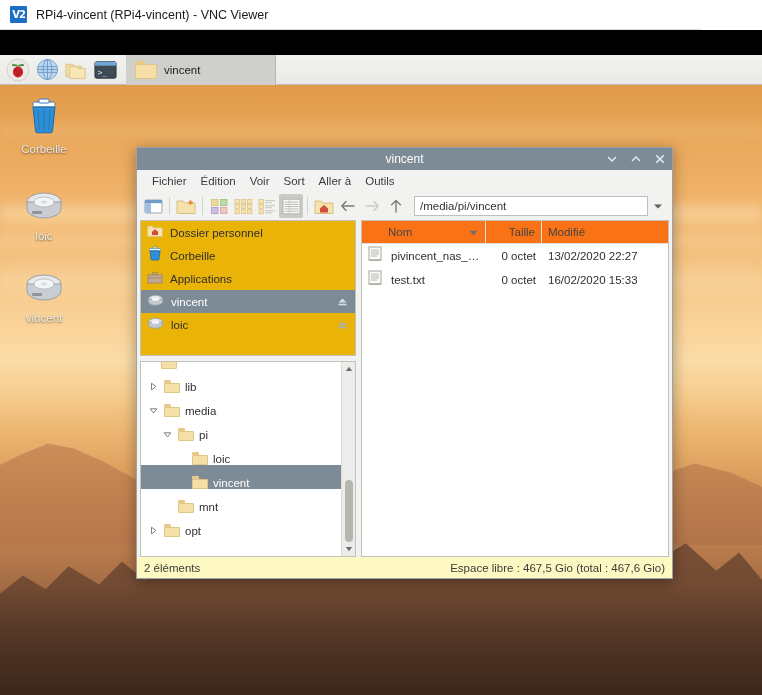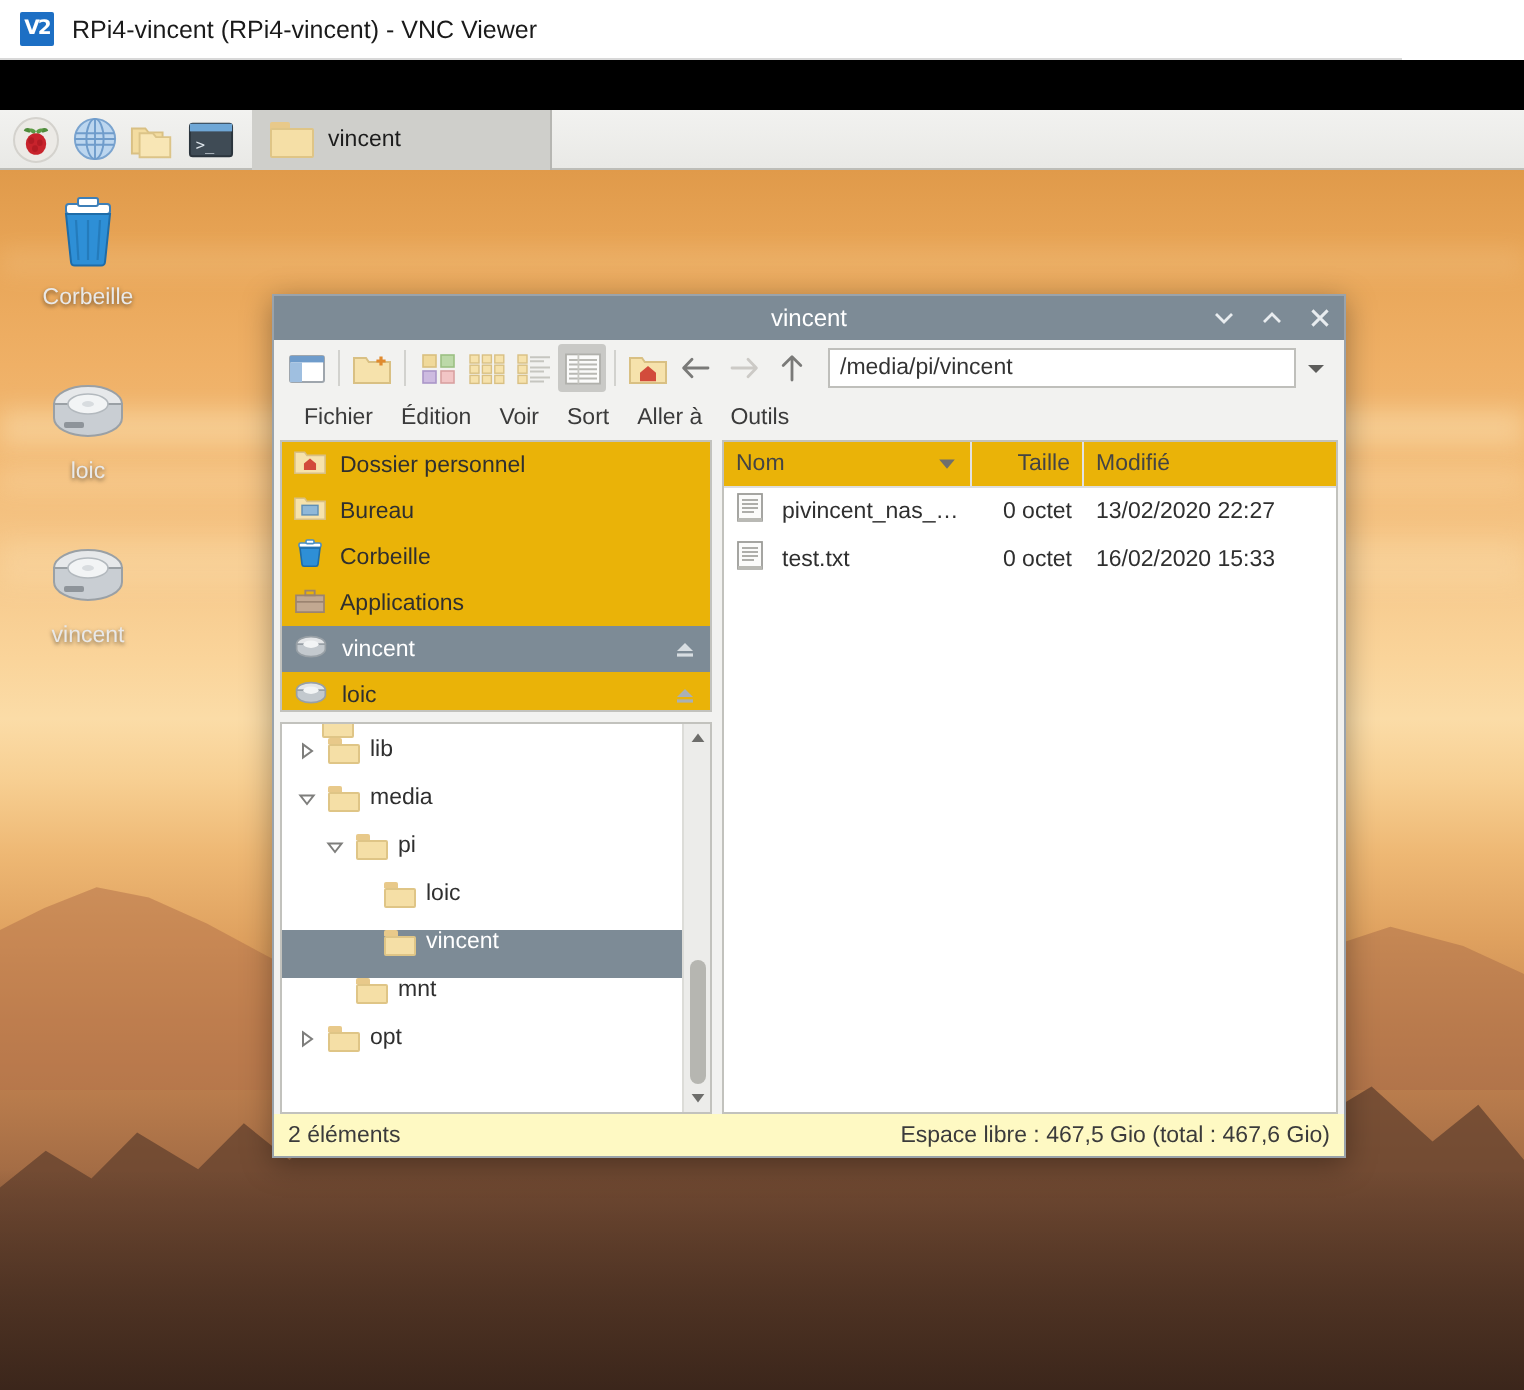--- a/index.html
+++ b/index.html
@@ -238,21 +238,21 @@
   .eject-icon {
     position: absolute; right: 7px; top: 50%; transform: translateY(-50%);
   }
 
   #tree-pane {
     flex: 1; margin-top: 5px; background: #ffffff;
     border: 1px solid #c2c2bd; box-sizing: border-box;
     position: relative; overflow: hidden; min-height: 0;
   }
   .tree-row {
-    height: 24px; display: flex; align-items: flex-start;
+    height: 24px; display: flex; align-items: flex-end;
     box-sizing: border-box; position: relative;
   }
   .tree-row .tlabel {
     font-size: 11.5px; color: #2f2f2f; margin-left: 5px;
     font-family: "Liberation Sans", sans-serif;
   }
   .tree-row.selected { background: #7d8b96; }
   .tree-row.selected .tlabel { color: #ffffff; }
   .expander {
     width: 13px; height: 13px; flex: 0 0 auto;
@@ -272,21 +272,21 @@
     display: flex; align-items: center; justify-content: center;
   }
 
   #fm-filelist {
     flex: 1; margin-left: 5px; background: #ffffff;
     border: 1px solid #c2c2bd; box-sizing: border-box;
     display: flex; flex-direction: column; min-width: 0; min-height: 0;
   }
   #col-headers {
     height: 22px; display: flex; flex: 0 0 auto;
-    border-bottom: 1px solid #dedede; background: #eab308;
+    border-bottom: 1px solid #dedede; background: #f97316; padding-left: 20px;
   }
   .col-h {
     display: flex; align-items: center; position: relative;
     font-size: 11.5px; color: #444; padding-left: 6px;
     box-sizing: border-box;
     font-family: "Liberation Sans", sans-serif;
     border-right: 1px solid #e2e2e2;
   }
   #col-nom { flex: 1; min-width: 0; }
   #col-taille { width: 56px; justify-content: flex-end; padding-right: 6px; }
@@ -460,20 +460,29 @@
             </svg>
         </div>
         <div class="wc-btn">
           <svg width="10" height="10" viewBox="0 0 10 10">
               <path d="M1.2 1.2 L8.8 8.8 M8.8 1.2 L1.2 8.8" stroke="#e8ecef" stroke-width="1.5"></path>
             </svg>
         </div>
       </div>
     </div>
 
+    <div id="fm-menubar">
+      <div class="menu-item">Fichier</div>
+      <div class="menu-item">Édition</div>
+      <div class="menu-item">Voir</div>
+      <div class="menu-item">Sort</div>
+      <div class="menu-item">Aller à</div>
+      <div class="menu-item">Outils</div>
+    </div>
+
     <div id="fm-toolbar">
       <div class="tool-btn">
         <svg width="19" height="17" viewBox="0 0 19 17">
           <rect x="1" y="2" width="17" height="13" rx="1" fill="#ffffff" stroke="#9fa6ad" stroke-width="1"></rect>
           <rect x="1" y="2" width="17" height="3.2" fill="#6f9ccb"></rect>
           <rect x="1" y="5.2" width="6" height="9.8" fill="#9fbfe0"></rect>
         </svg>
       </div>
       <div class="tool-sep"></div>
       <div class="tool-btn">
@@ -552,51 +561,33 @@
       <div id="path-entry">
         <span>/media/pi/vincent</span>
       </div>
       <div id="path-dropdown">
         <svg width="10" height="7" viewBox="0 0 10 7">
             <path d="M1 1.5 L5 5.5 L9 1.5" fill="#5d5d5b"></path>
           </svg>
       </div>
     </div>
 
-    <div id="fm-menubar">
-      <div class="menu-item">Fichier</div>
-      <div class="menu-item">Édition</div>
-      <div class="menu-item">Voir</div>
-      <div class="menu-item">Sort</div>
-      <div class="menu-item">Aller à</div>
-      <div class="menu-item">Outils</div>
-    </div>
-
     <div id="fm-body">
 
       <div id="fm-sidebar">
 
         <div id="places-list">
           <div class="place-row">
             <span>
               <svg width="16" height="14" viewBox="0 0 18 15">
                   <path d="M.5 2 h5.5 l1.3 1.8 h10.2 v10 h-17 z" fill="#f6e2ac" stroke="#d9c083" stroke-width=".9"></path>
                   <path d="M9 5.6 l3.4 2.8 v3.6 h-6.8 v-3.6 z" fill="#d24b3b"></path>
                 </svg>
             </span>
             <span class="plabel">Dossier personnel</span>
-          </div>
-          <div class="place-row">
-            <span>
-              <svg width="16" height="14" viewBox="0 0 18 15">
-                  <path d="M.5 2 h5.5 l1.3 1.8 h10.2 v10 h-17 z" fill="#f6e2ac" stroke="#d9c083" stroke-width=".9"></path>
-                  <rect x="4.5" y="6" width="9" height="5.4" fill="#8fb8d8" stroke="#5f8fb5" stroke-width=".8"></rect>
-                </svg>
-            </span>
-            <span class="plabel">Bureau</span>
           </div>
           <div class="place-row">
             <span>
               <svg width="16" height="15" viewBox="0 0 16 15">
                   <rect x="2.5" y="2.5" width="11" height="2.2" rx=".8" fill="#ffffff" stroke="#4a8fc4" stroke-width=".8"></rect>
                   <rect x="6" y="1" width="4" height="1.8" rx=".6" fill="#fff" stroke="#4a8fc4" stroke-width=".8"></rect>
                   <path d="M3 5 h10 l-1 8.2 a1 1 0 0 1 -1 .9 h-6 a1 1 0 0 1 -1 -.9 z" fill="#2e8fd6" stroke="#1e6ca8" stroke-width=".8"></path>
                 </svg>
             </span>
             <span class="plabel">Corbeille</span>

